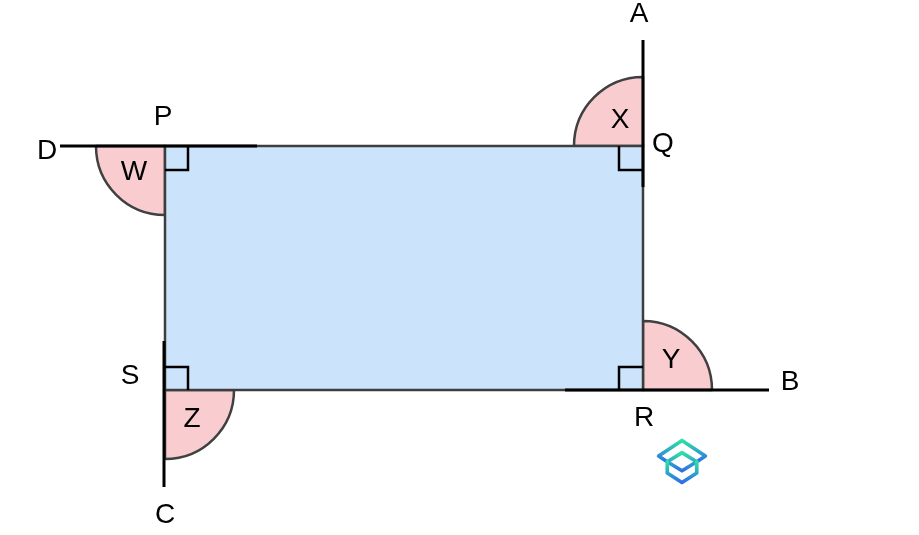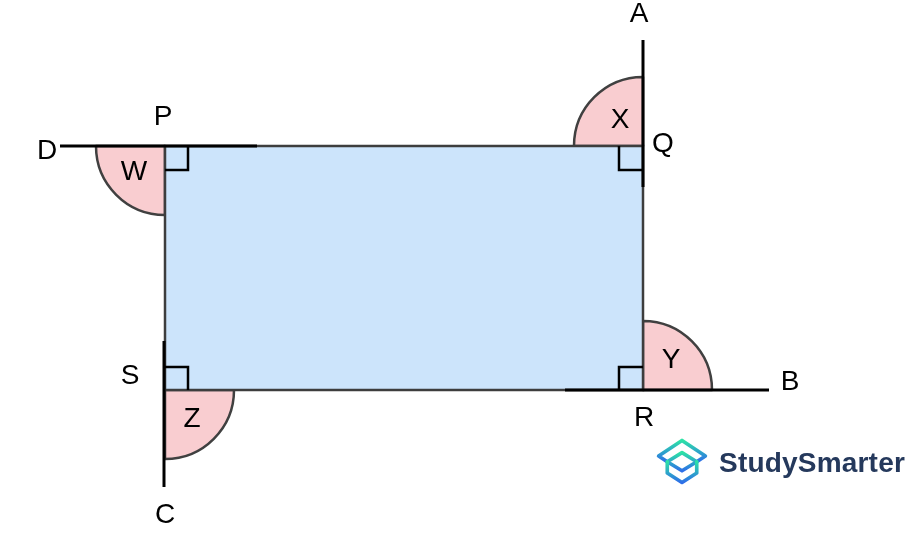--- a/index.html
+++ b/index.html
@@ -101,16 +101,15 @@
         <linearGradient id="logo-grad" x1="0" y1="0" x2="0" y2="1">
           <stop class="stop-top" offset="0"></stop>
           <stop class="stop-bottom" offset="1"></stop>
         </linearGradient>
       </defs>
       <path d="M13,27.5 L3,21 L30,3 L57,21 L47,27.5"></path>
       <path d="M30,17 L47,27.5 L30,38 L13,27.5 Z"></path>
       <path d="M13,27.5 L13,40.5 L30,51.5 L47,40.5 L47,27.5"></path>
       <path d="M30,38 L30,51.5"></path>
     </svg>
-    <span class="logo-text">StudySmarter</span>
   </div>
 
 </div>
 
 </body></html>

